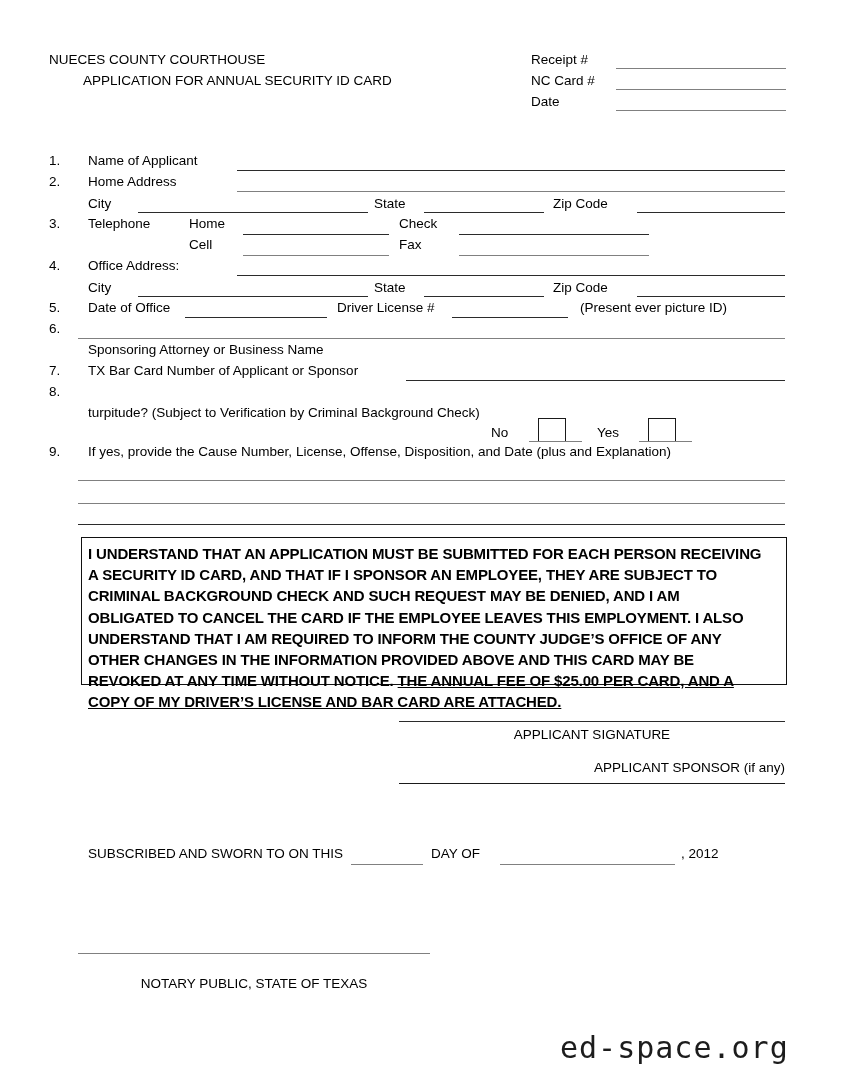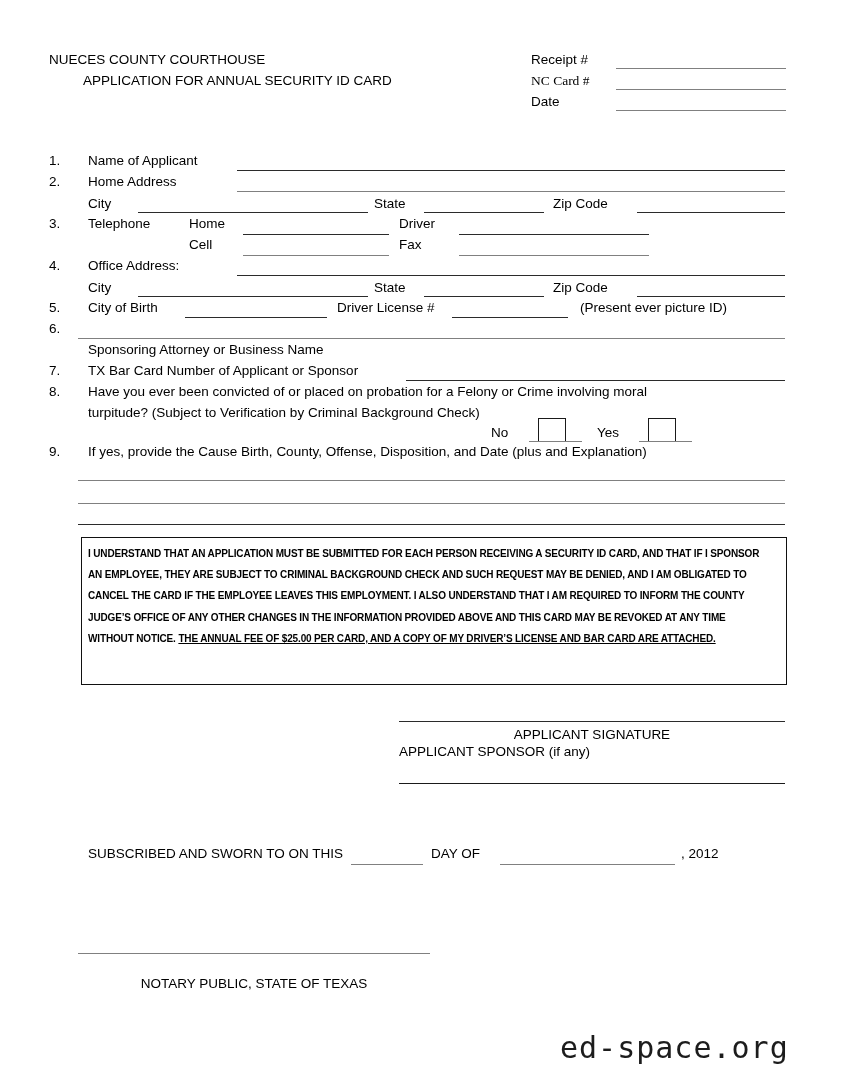--- a/index.html
+++ b/index.html
@@ -38,21 +38,21 @@
     border-top: 1px solid #808080;
   }
   .rule.dark { border-top: 1px solid #2b2b2b; }
   .rule.thick { border-top: 1.6px solid #1a1a1a; }
 
   
   #header-title-1 { left: 49px; top: 52px; text-align: center; }
   #header-title-2 { left: 49px; top: 73px; margin-left: 34px; }
 
   #receipt-label  { left: 531px; top: 52px; }
-  #nccard-label   { left: 531px; top: 73px; font-family: Liberation Serif, serif; }
+  #nccard-label   { left: 531px; top: 73px; }
   #date-label     { left: 531px; top: 94px; }
 
   #receipt-rule { left: 616px; top: 68px;  width: 170px; }
   #nccard-rule  { left: 616px; top: 89px;  width: 170px; }
   #date-rule    { left: 616px; top: 110px; width: 170px; }
 
   
   .num { position: absolute; font-size: 13.5px; line-height: 16px; }
 
   #num-1 { left: 49px; top: 153px; }
@@ -156,33 +156,33 @@
   #ack-fill {
     position: absolute;
     left: 83px; top: 539px;
     width: 692px; height: 144px;
     background: #b3b3b3;
   }
   #ack-text {
     position: absolute;
     left: 88px; top: 543px;
     width: 680px;
-    font-size: 10px;
+    font-size: 15px;
     font-weight: bold;
     line-height: 21.2px;
     letter-spacing: -0.15px;
   }
   #ack-text .u { text-decoration: underline; }
 
   
   #rule-appsig   { left: 399px; top: 721px; width: 386px; }
   #lbl-appsig    { left: 399px; top: 727px; width: 386px; text-align: center; }
 
   #rule-appsponsor { left: 399px; top: 783px; width: 386px; }
-  #lbl-appsponsor  { left: 399px; top: 744px; width: 386px; text-align: left; }
+  #lbl-appsponsor  { left: 399px; top: 760px; width: 386px; text-align: right; }
   .blockc { position: absolute; font-size: 13.5px; line-height: 16px; }
 
   
   #lbl-sworn-1   { left: 88px; top: 846px; }
   #rule-sworn-day{ left: 351px; top: 864px; width: 72px; }
   #lbl-dayof     { left: 431px; top: 846px; }
   #rule-sworn-mo { left: 500px; top: 864px; width: 175px; }
   #lbl-year      { left: 681px; top: 846px; }
 
   
@@ -229,68 +229,67 @@
   <div class="rule dark" id="rule-city-1"></div>
   <div class="t" id="lbl-state-1">State</div>
   <div class="rule dark" id="rule-state-1"></div>
   <div class="t" id="lbl-zip-1">Zip Code</div>
   <div class="rule dark" id="rule-zip-1"></div>
 
   <div class="num" id="num-3">3.</div>
   <div class="t" id="lbl-telephone">Telephone</div>
   <div class="t" id="lbl-home">Home</div>
   <div class="rule dark" id="rule-home"></div>
-  <div class="t" id="lbl-office-ph">Driver</div>
+  <div class="t" id="lbl-office-ph">Check</div>
   <div class="rule dark" id="rule-office-ph"></div>
 
   <div class="t" id="lbl-cell">Cell</div>
   <div class="rule" id="rule-cell"></div>
   <div class="t" id="lbl-fax">Fax</div>
   <div class="rule" id="rule-fax"></div>
 
   <div class="num" id="num-4">4.</div>
   <div class="t" id="lbl-officeaddr">Office Address:</div>
   <div class="rule dark" id="rule-officeaddr"></div>
 
   <div class="t" id="lbl-city-2">City</div>
   <div class="rule dark" id="rule-city-2"></div>
   <div class="t" id="lbl-state-2">State</div>
   <div class="rule dark" id="rule-state-2"></div>
   <div class="t" id="lbl-zip-2">Zip Code</div>
   <div class="rule dark" id="rule-zip-2"></div>
 
   <div class="num" id="num-5">5.</div>
-  <div class="t" id="lbl-dob">City of Birth</div>
+  <div class="t" id="lbl-dob">Date of Office</div>
   <div class="rule dark" id="rule-dob"></div>
   <div class="t" id="lbl-dl">Driver License #</div>
   <div class="rule dark" id="rule-dl"></div>
   <div class="t" id="lbl-picid">(Present ever picture ID)</div>
 
   <div class="num" id="num-6">6.</div>
   <div class="rule" id="rule-sponsor"></div>
   <div class="t" id="lbl-sponsor">Sponsoring Attorney or Business Name</div>
 
   <div class="num" id="num-7">7.</div>
   <div class="t" id="lbl-barcard">TX Bar Card Number of Applicant or Sponsor</div>
   <div class="rule dark" id="rule-barcard"></div>
 
   <div class="num" id="num-8">8.</div>
-  <div class="t" id="lbl-q8-line1">Have you ever been convicted of or placed on probation for a Felony or Crime involving moral</div>
   <div class="t" id="lbl-q8-line2">turpitude?  (Subject to Verification by Criminal Background Check)</div>
 
   <div class="t" id="lbl-no">No</div>
   <div id="box-no"></div>
   <div class="rule" id="rule-no"></div>
 
   <div class="t" id="lbl-yes">Yes</div>
   <div id="box-yes"></div>
   <div class="rule" id="rule-yes"></div>
 
   <div class="num" id="num-9">9.</div>
-  <div class="t" id="lbl-q9"><span>If yes, provide the </span><span class="bold">Cause Birth</span><span>, </span><span class="bold">County</span><span>, </span><span class="bold">Offense</span><span>, </span><span class="bold">Disposition</span><span>, and </span><span class="bold">Date</span><span> (plus and </span><span class="bold">Explanation</span><span>)</span></div>
+  <div class="t" id="lbl-q9"><span>If yes, provide the </span><span class="bold">Cause Number</span><span>, </span><span class="bold">License</span><span>, </span><span class="bold">Offense</span><span>, </span><span class="bold">Disposition</span><span>, and </span><span class="bold">Date</span><span> (plus and </span><span class="bold">Explanation</span><span>)</span></div>
 
   <div class="rule" id="rule-q9-a"></div>
   <div class="rule" id="rule-q9-b"></div>
   <div class="rule dark" id="rule-q9-c"></div>
 
   <div id="ack-fill"></div>
   <div id="ack-box"></div>
   <div id="ack-text"><span>I UNDERSTAND THAT AN APPLICATION MUST BE SUBMITTED FOR EACH PERSON RECEIVING A SECURITY ID CARD, AND THAT IF I SPONSOR AN EMPLOYEE, THEY ARE SUBJECT TO CRIMINAL BACKGROUND CHECK AND SUCH REQUEST MAY BE DENIED, AND I AM OBLIGATED TO CANCEL THE CARD IF THE EMPLOYEE LEAVES THIS EMPLOYMENT.  I ALSO UNDERSTAND THAT I AM REQUIRED TO INFORM THE COUNTY JUDGE’S OFFICE OF ANY OTHER CHANGES IN THE INFORMATION PROVIDED ABOVE AND THIS CARD MAY BE REVOKED AT ANY TIME WITHOUT NOTICE.  </span><span class="u">THE ANNUAL FEE OF $25.00 PER CARD, AND A COPY OF MY DRIVER’S LICENSE AND BAR CARD ARE ATTACHED.</span></div>
 
   <div class="rule dark" id="rule-appsig"></div>

